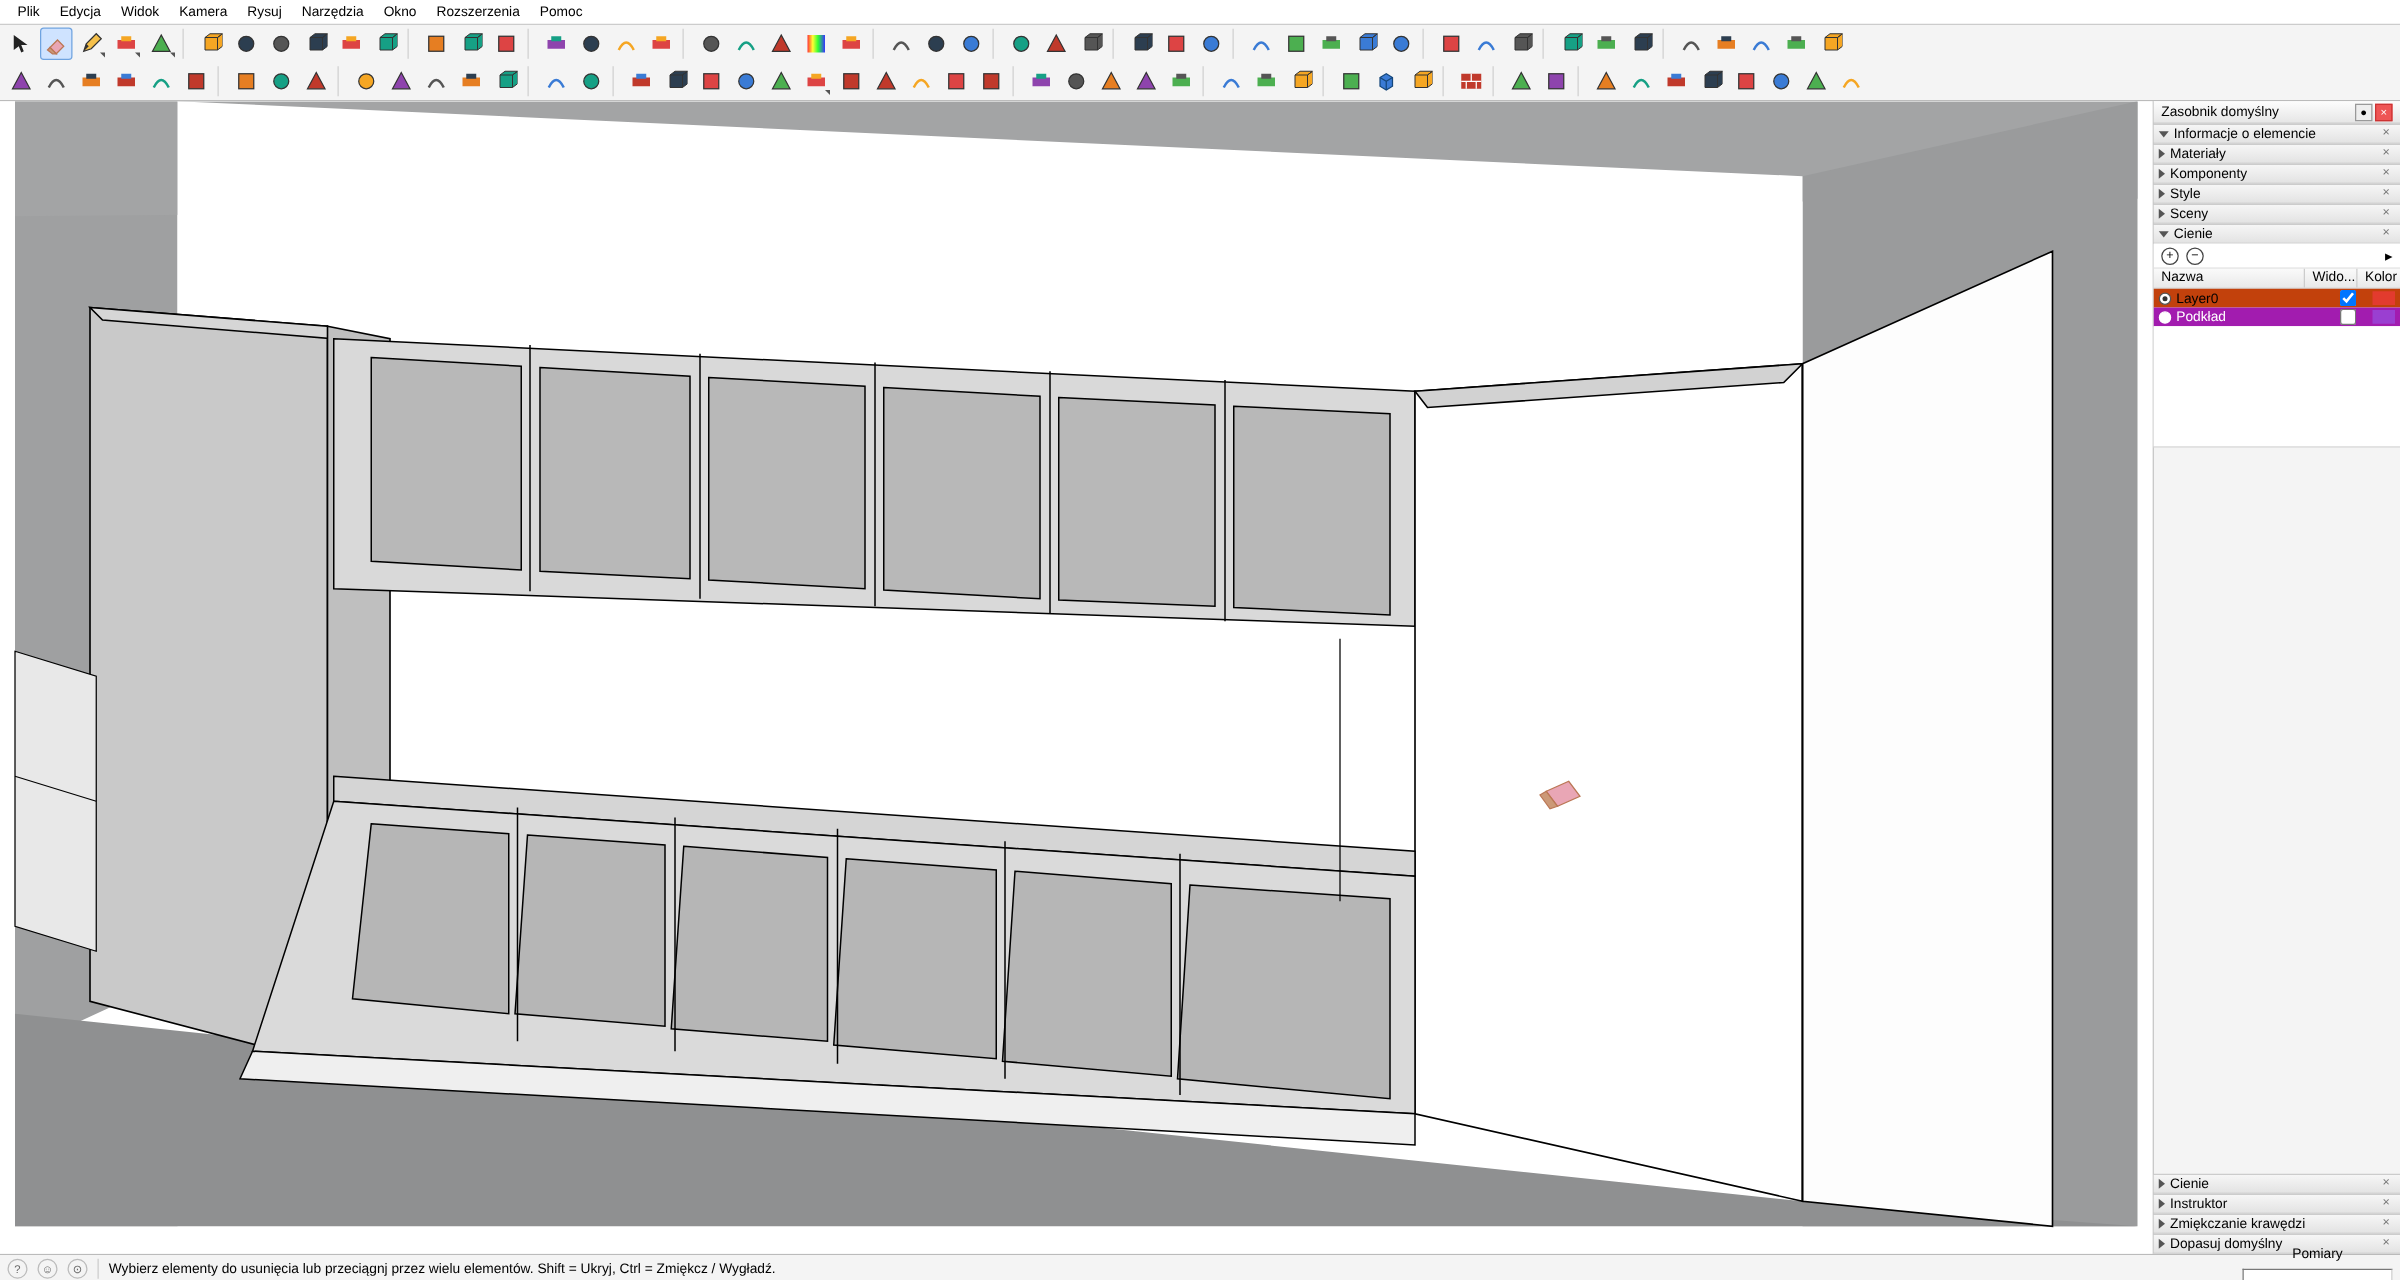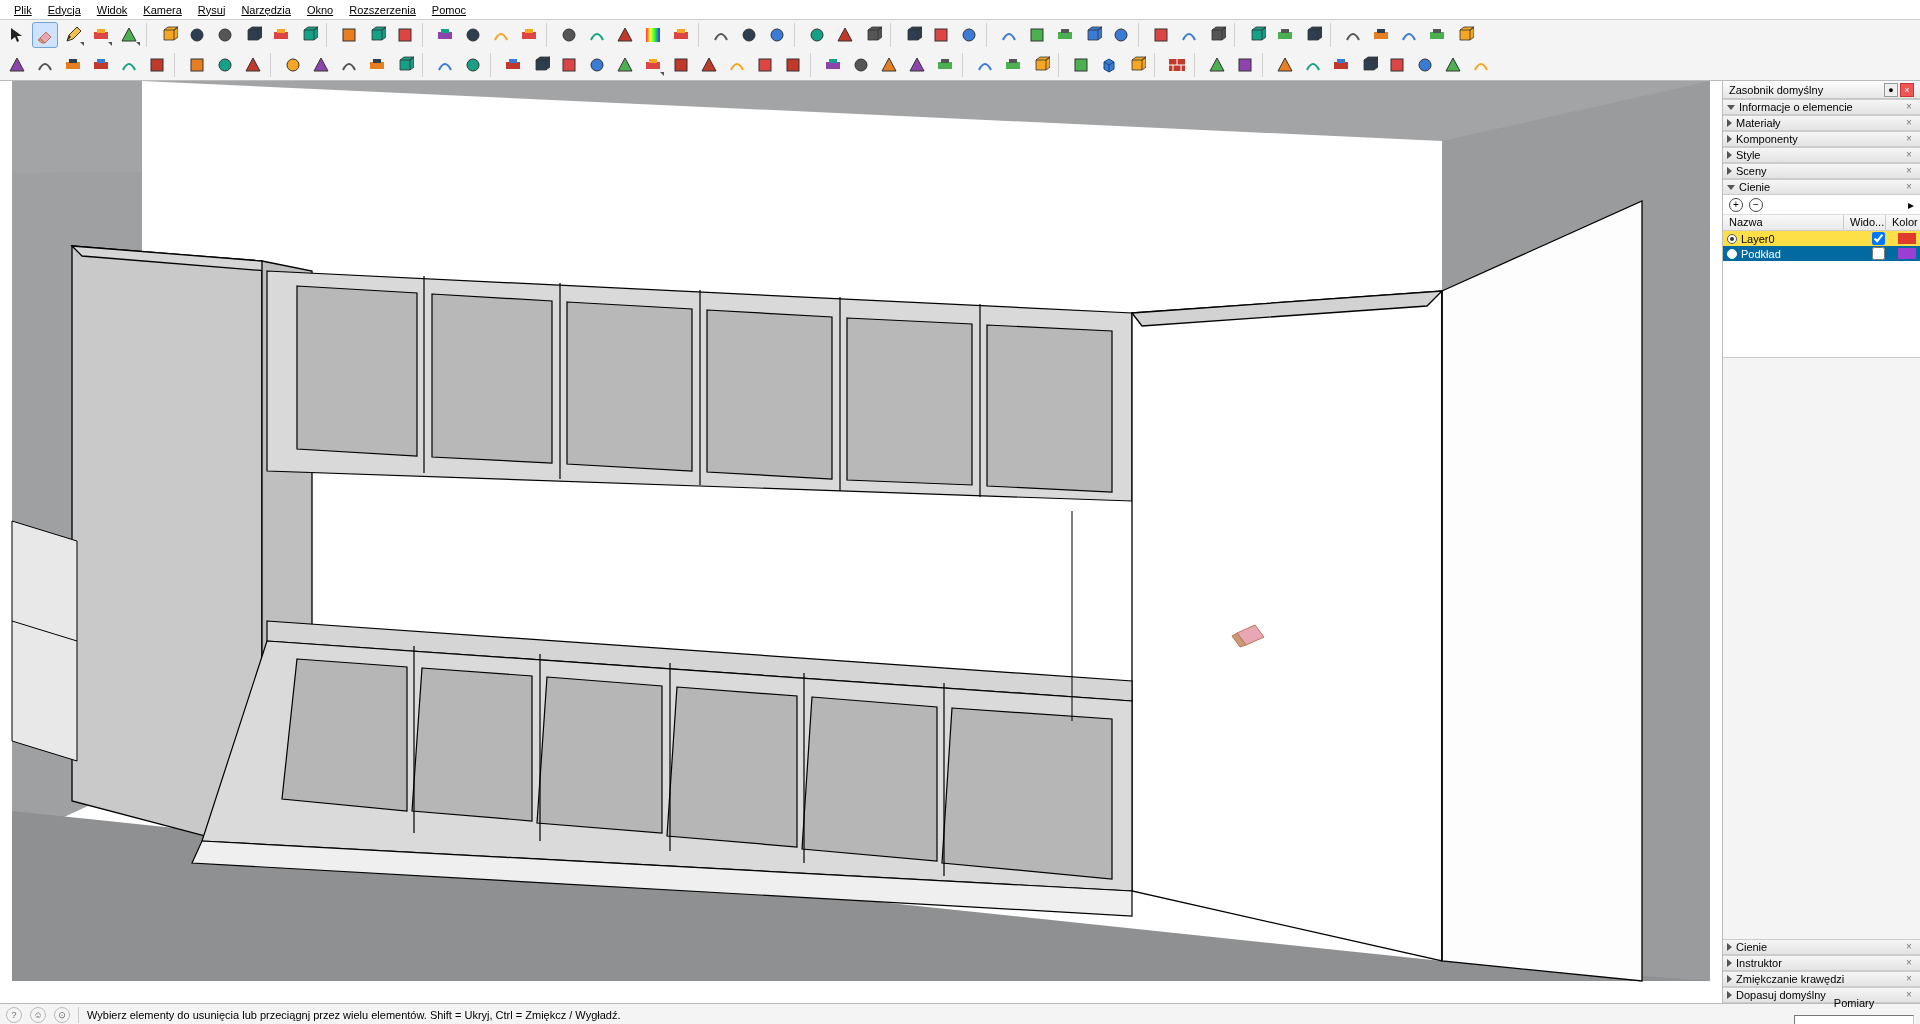--- a/index.html
+++ b/index.html
@@ -1,18 +1,18 @@
 <!DOCTYPE html>
 <html><head>
 <meta charset="utf-8">
 <style>
   * { box-sizing: border-box; margin: 0; padding: 0; font-family: Tahoma, Arial, sans-serif; font-size: 11px; }
   html, body { width: 1920px; height: 1024px; overflow: hidden; background: #f0f0f0; }
   
-  .menubar { height: 20px; background: #fff; display: flex; align-items: center; padding: 0 6px; border-bottom: 1px solid #ccc; text-decoration: underline; }
+  .menubar { height: 20px; background: #fff; display: flex; align-items: center; padding: 0 6px; border-bottom: 1px solid #ccc; }
   .menubar span { padding: 2px 8px; cursor: default; }
   
   .toolbars { background: #f4f4f4; border-bottom: 1px solid #bbb; }
   .toolrow { height: 30px; display: flex; align-items: center; padding: 1px 4px; gap: 2px; }
   .tbtn { width: 26px; height: 26px; border: 1px solid transparent; border-radius: 3px;
           display: flex; align-items: center; justify-content: center; cursor: default; position: relative; }
   .tbtn.active { background: #cfe3ff; border-color: #6fa3e0; }
   .tsep { width: 6px; height: 24px; border-left: 1px solid #d0d0d0; margin: 0 2px; }
   .drop { position: absolute; right: 1px; bottom: 1px; width: 0; height: 0;
           border-left: 4px solid transparent; border-top: 4px solid #555; }
@@ -47,22 +47,22 @@
                   border-bottom: 1px solid #ddd; background: #fff; }
   .layers-tools .circ { width: 14px; height: 14px; border: 1.5px solid #444; border-radius: 50%;
                         display: flex; align-items: center; justify-content: center; font-size: 10px; line-height: 10px; }
   .layers-tools .rarr { margin-left: auto; font-size: 12px; }
   .layers-head { display: flex; height: 16px; background: linear-gradient(#fafafa,#e9e9e9);
                  border-bottom: 1px solid #ccc; justify-content: center; }
   .layers-head div { padding: 1px 6px; border-right: 1px solid #ccc; font-size: 11px; }
   .lh-name { flex: 1; }
   .lh-vis { width: 42px; }
   .lh-col { width: 34px; border-right: none !important; }
-  .layer-row { display: flex; align-items: center; height: 15px; padding: 0 4px; background: #fde047; }
-  .layer-row.sel { background: #0369a1; color: #fff; }
+  .layer-row { display: flex; align-items: center; height: 15px; padding: 0 4px; background: #c2410c; }
+  .layer-row.sel { background: #a21caf; color: #fff; }
   .layer-row .radio { width: 10px; height: 10px; border: 1px solid #555; border-radius: 50%;
                       margin-right: 4px; background: #fff; position: relative; }
   .layer-row .radio.on::after { content: ""; position: absolute; inset: 2px; background: #333; border-radius: 50%; }
   .layer-row.sel .radio { border-color: #fff; }
   .layer-row .lname { flex: 1; font-size: 11px; }
   .layer-row .vis { width: 40px; text-align: center; }
   .layer-row .vis input { vertical-align: middle; }
   .layer-row .swatch { width: 18px; height: 11px; }
   .layers-fill { height: 96px; background: #fff; }
   

